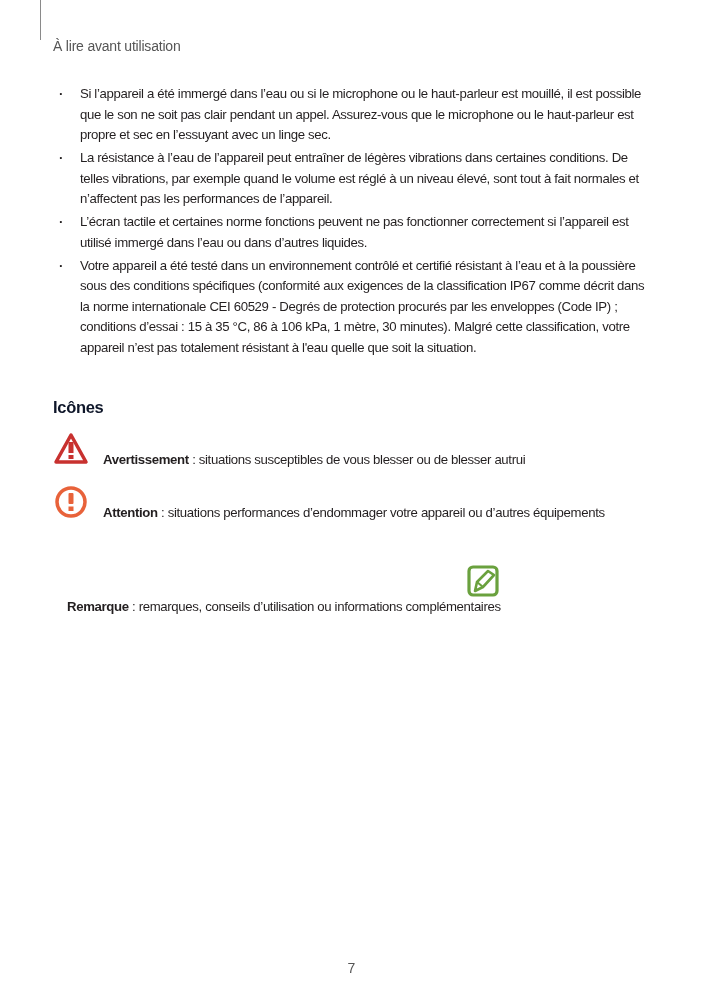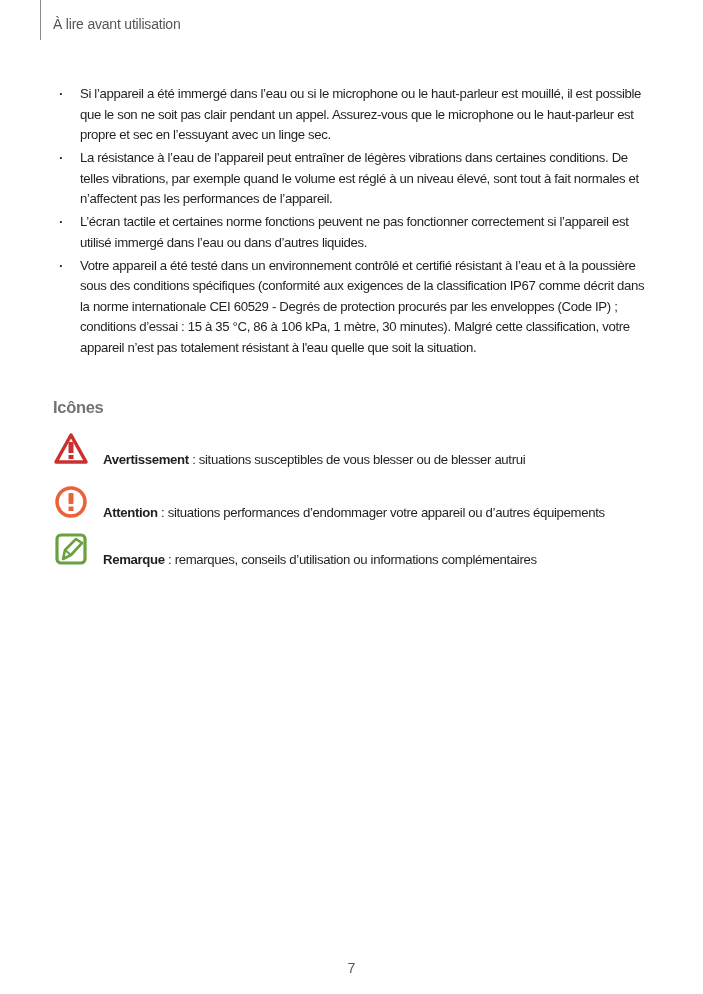--- a/index.html
+++ b/index.html
@@ -1,26 +1,26 @@
 <!DOCTYPE html>
 <html><head>
   <meta charset="utf-8">
   <style>
     html, body { margin: 0; padding: 0; background: #ffffff; }
     body {
       width: 703px; height: 994px; position: relative; overflow: hidden;
       font-family: "Liberation Sans", sans-serif; color: #231f20;
     }
     .side-rule { position: absolute; left: 40px; top: 0; width: 1px; height: 40px; background: #8a8a8a; }
-    .header-title { position: absolute; left: 53px; top: 16px; font-size: 14px; color: #555555; letter-spacing: -0.2px; }
+    .header-title { position: absolute; left: 53px; top: 38px; font-size: 14px; color: #555555; letter-spacing: -0.2px; }
     .bullets { position: absolute; left: 57px; top: 84px; width: 600px; margin: 0; padding: 0; list-style: none; }
     .bullets li { position: relative; padding-left: 23px; font-size: 13.2px; line-height: 20.5px; margin-bottom: 2.5px; letter-spacing: -0.35px; }
     .bullets li .dot { position: absolute; left: 2px; top: 0; font-weight: bold; }
     .bullets b { font-weight: normal; }
-    .section-title { position: absolute; left: 53px; top: 398px; font-size: 16.5px; font-weight: bold; color: #737373; letter-spacing: -0.3px; text-align: right; }
+    .section-title { position: absolute; left: 53px; top: 398px; font-size: 16.5px; font-weight: bold; color: #0f172a; letter-spacing: -0.3px; text-align: right; }
     .icon-row { position: absolute; left: 53px; display: flex; align-items: flex-end; }
     .icon-box { width: 36px; height: 36px; display: flex; align-items: center; justify-content: center; }
     .icon-text { margin-left: 14px; font-size: 13.2px; letter-spacing: -0.35px; }
     .icon-text b { font-weight: bold; }
     .page-number { position: absolute; left: 0; right: 0; top: 960px; text-align: center; font-size: 14px; color: #555; }
   </style>
 </head>
 <body>
 
 <div class="side-rule"></div>
@@ -66,21 +66,21 @@
       <circle cx="17" cy="17" r="14" fill="none" stroke="#e8623a" stroke-width="3.5"></circle>
       <rect x="14.5" y="8" width="5" height="11" rx="1" fill="#e8623a"></rect>
       <rect x="14.5" y="21.5" width="5" height="4.5" fill="#e8623a"></rect>
     </svg>
   </div>
   <div class="icon-text">
     <b>Attention</b><span> : situations performances d’endommager votre appareil ou d’autres équipements</span>
   </div>
 </div>
 
-<div class="icon-row" style="top:531px;">
+<div class="icon-row" style="top:563px;flex-direction:column;">
   <div class="icon-box">
     <svg width="34" height="34" viewBox="0 0 34 34">
       <rect x="3" y="3" width="28" height="28" rx="4" fill="none" stroke="#6aa13e" stroke-width="3.2"></rect>
       <path d="M9 27 L11 18 L22 7 L28 11 L17 23 Z" fill="none" stroke="#6aa13e" stroke-width="2.6" stroke-linejoin="round"></path>
       <path d="M11 18 L17 23" fill="none" stroke="#6aa13e" stroke-width="2.2"></path>
     </svg>
   </div>
   <div class="icon-text">
     <b>Remarque</b><span> : remarques, conseils d’utilisation ou informations complémentaires</span>
   </div>

